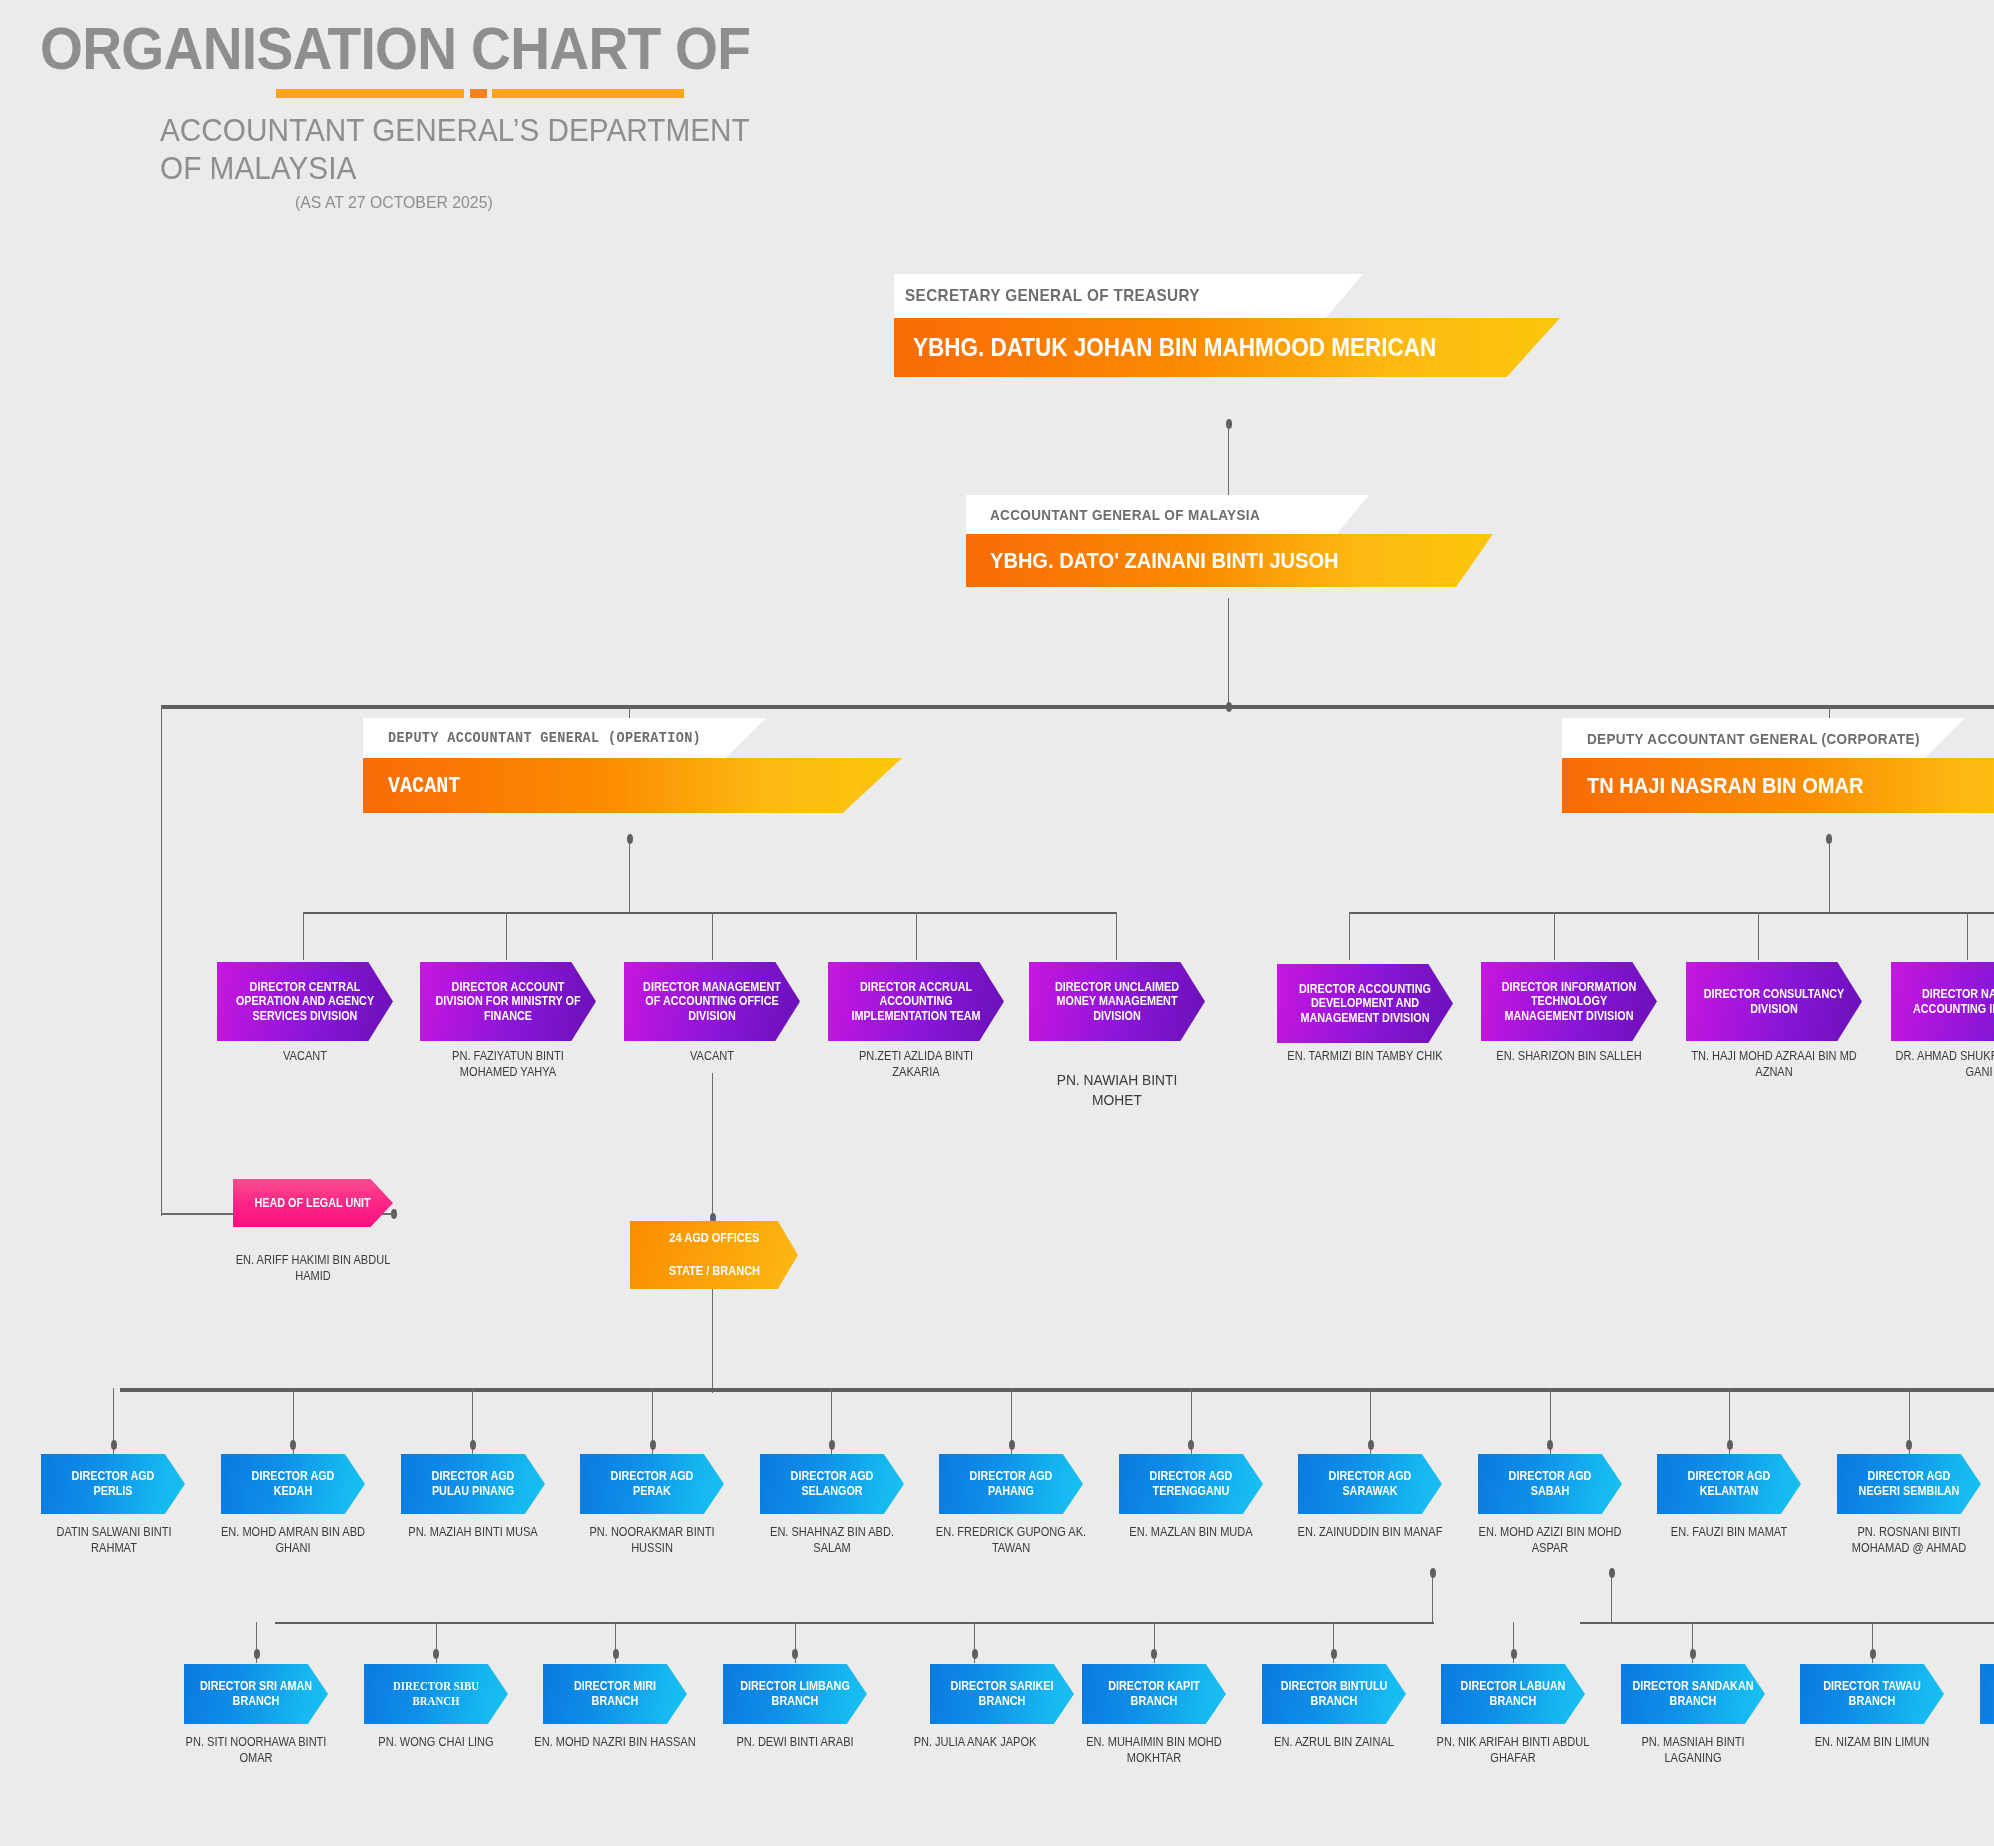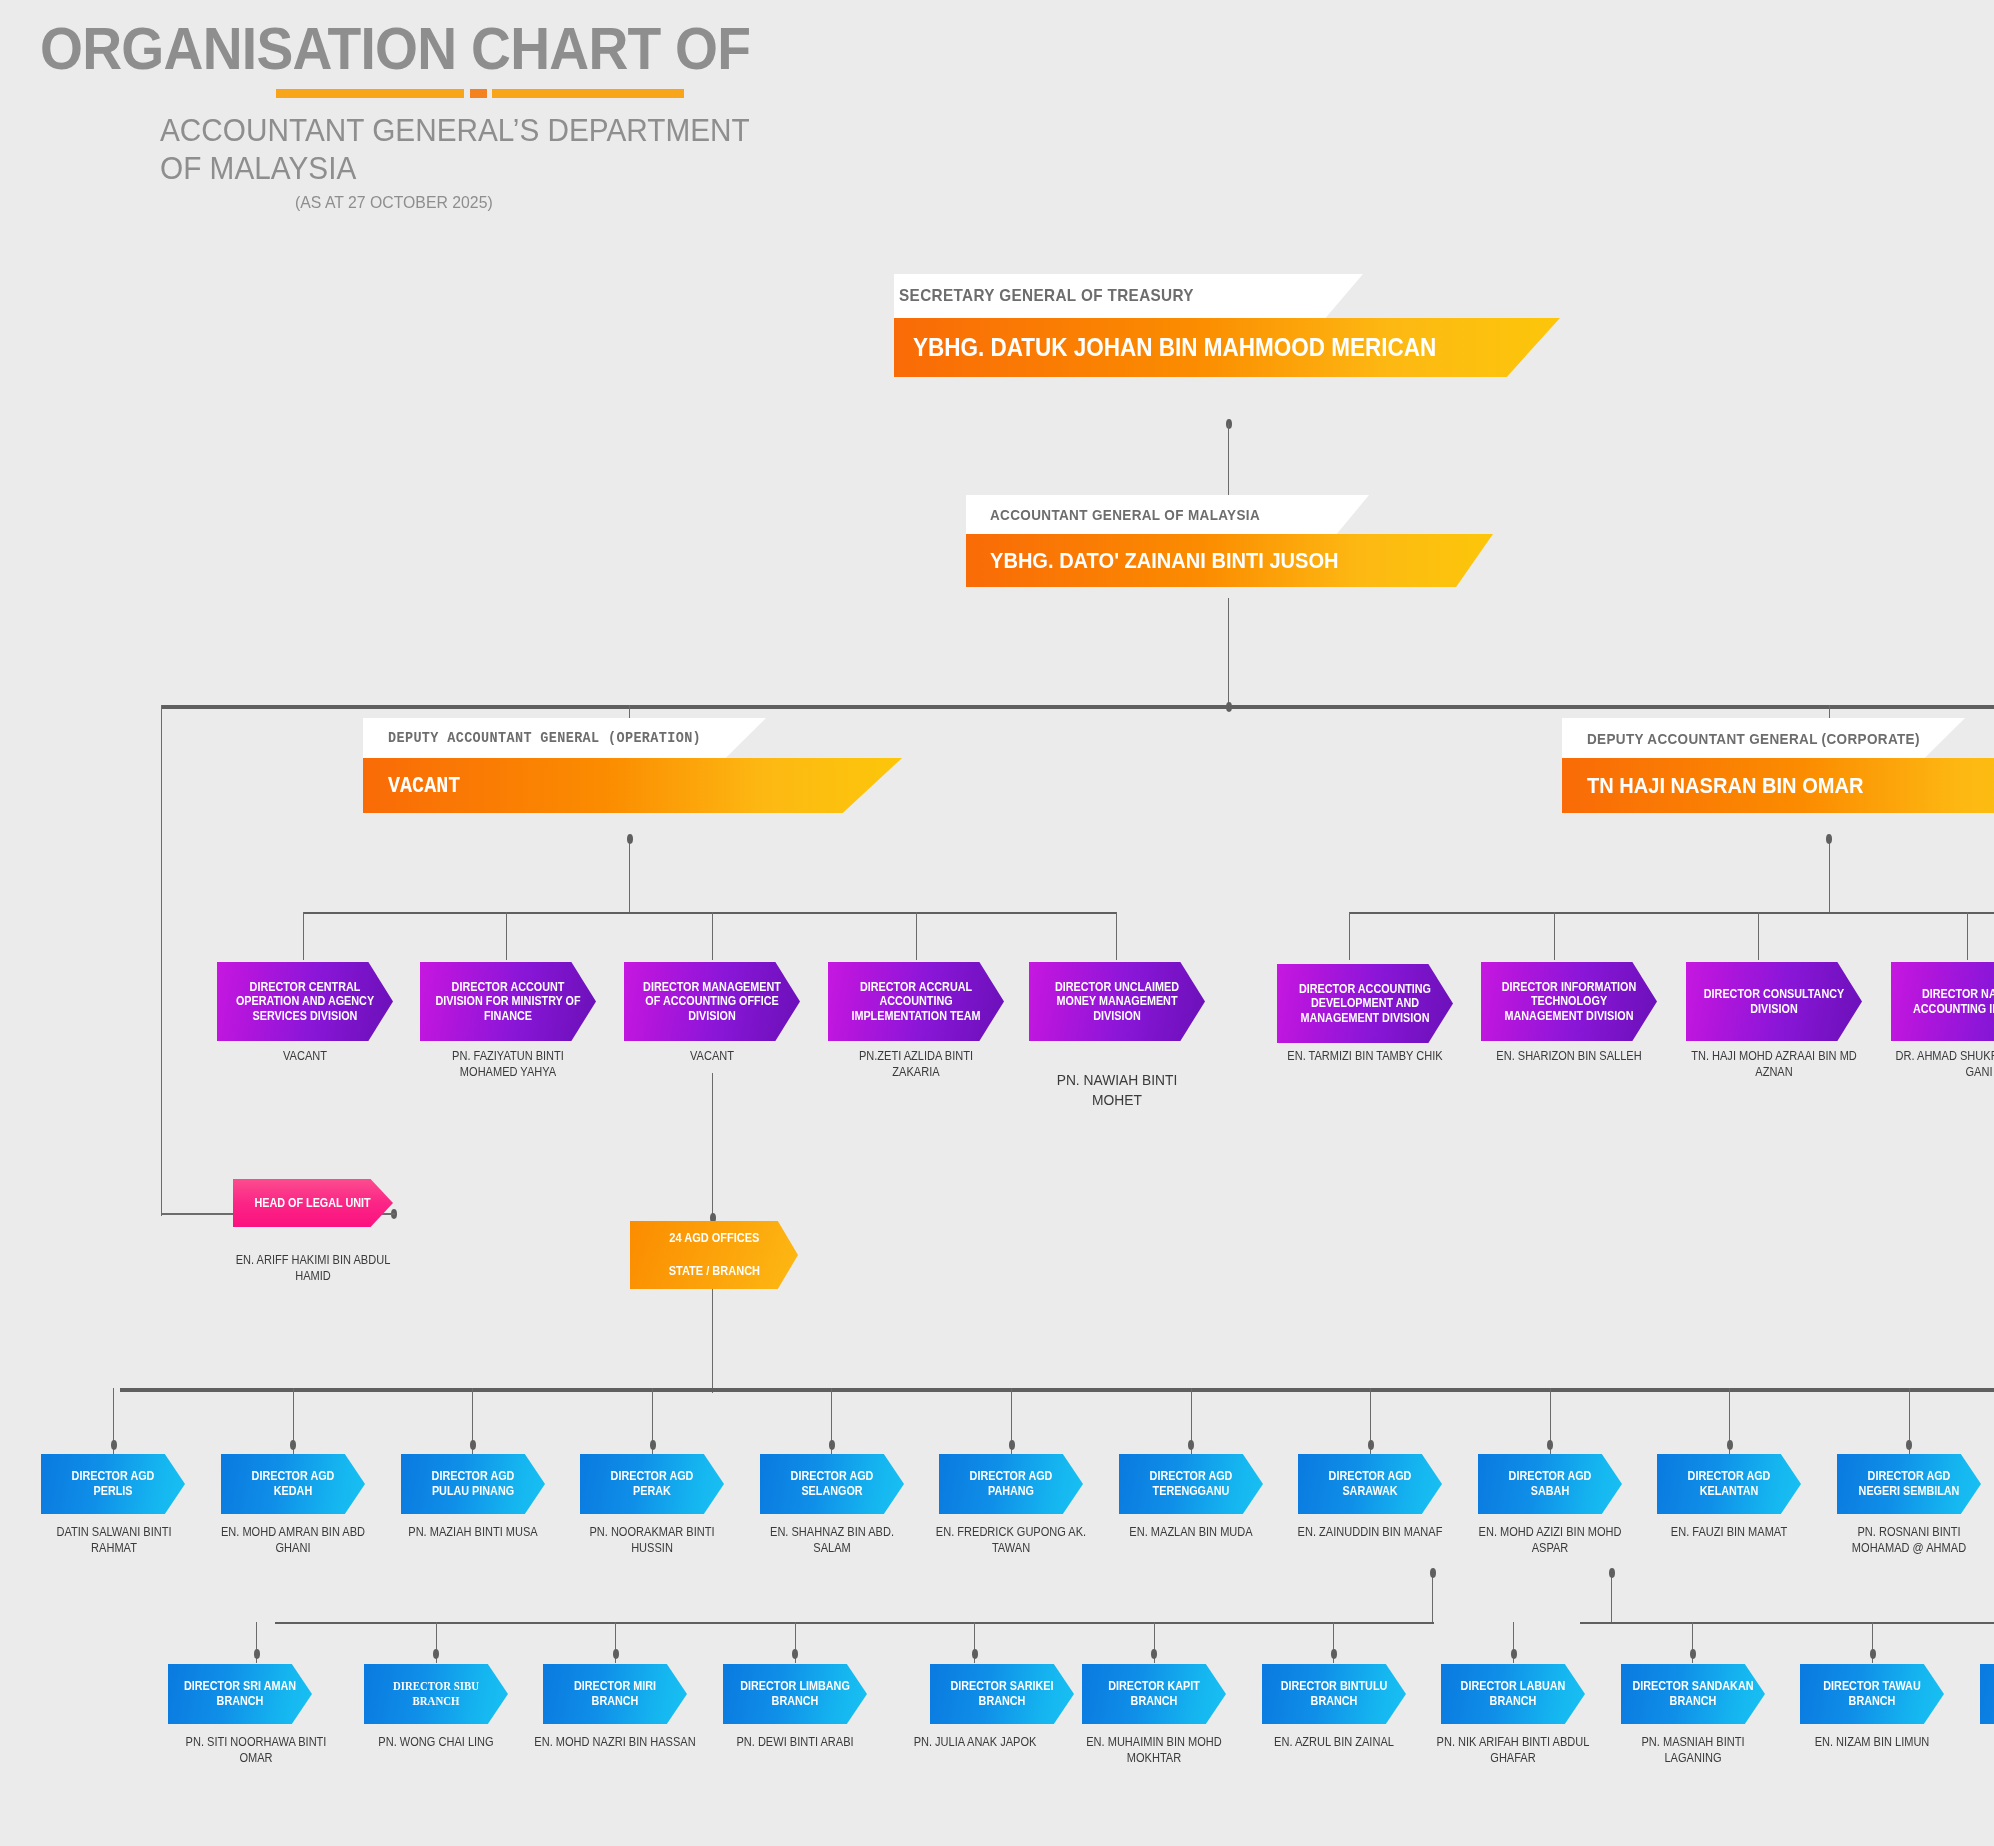--- a/index.html
+++ b/index.html
@@ -155,21 +155,21 @@
 
   <div class="abs thinline" style="left:1432px;top:1572px;height:52px;"></div>
   <div class="abs dot" style="left:1430px;top:1568px;"></div>
   <div class="abs thinline" style="left:1611px;top:1572px;height:52px;"></div>
   <div class="abs dot" style="left:1609px;top:1568px;"></div>
   <div class="abs hline" style="left:275px;top:1622px;width:1159px;height:1.6px;"></div>
   <div class="abs hline" style="left:1580px;top:1622px;width:648px;height:1.6px;"></div>
 </div>
 
 <div class="ribbon" style="left:894px;top:274px;">
-  <div class="rib-head" style="width:469px;height:44px;padding-left:5px;box-sizing:border-box;
+  <div class="rib-head" style="width:469px;height:44px;padding-left:11px;box-sizing:border-box;
        clip-path:polygon(0 0, 100% 0, 92% 100%, 0 100%);">
     <span style="font-size:17px;letter-spacing:0.4px;">SECRETARY GENERAL OF TREASURY</span>
   </div>
   <div class="rib-body" style="width:666px;height:59px;padding-left:19px;box-sizing:border-box;
        clip-path:polygon(0 0, 100% 0, 92% 100%, 0 100%);">
     <span style="font-size:25px;">YBHG. DATUK JOHAN BIN MAHMOOD MERICAN</span>
   </div>
 </div>
 
 <div class="ribbon" style="left:966px;top:495px;">
@@ -386,21 +386,21 @@
       <span>DIRECTOR AGD NEGERI SEMBILAN</span>
     </div>
     <div class="nm" style="left: 1821px; top: 1525px; width: 176px; font-size: 12px;">
       <span>PN. ROSNANI BINTI MOHAMAD @ AHMAD</span>
     </div>
   </div>
 
 <div id="branches-row">
     <div class="abs thinline" style="left: 256px; top: 1622px; height: 41px;"></div>
     <div class="abs dot" style="left: 254px; top: 1649px;"></div>
-    <div class="chev blue" style="left: 168px; top: 1664px; width: 144px; height: 60px; font-size: 12px;">
+    <div class="chev blue" style="left: 184px; top: 1664px; width: 144px; height: 60px; font-size: 12px;">
       <span>DIRECTOR SRI AMAN BRANCH</span>
     </div>
     <div class="nm" style="left: 168px; top: 1735px; width: 176px; font-size: 12px;">
       <span>PN. SITI NOORHAWA BINTI OMAR</span>
     </div>
     <div class="abs thinline" style="left: 436px; top: 1622px; height: 41px;"></div>
     <div class="abs dot" style="left: 433px; top: 1649px;"></div>
     <div class="chev blue" style="left: 364px; top: 1664px; width: 144px; height: 60px; font-size: 12px; font-family: Liberation Serif, serif;">
       <span>DIRECTOR SIBU BRANCH</span>
     </div>

